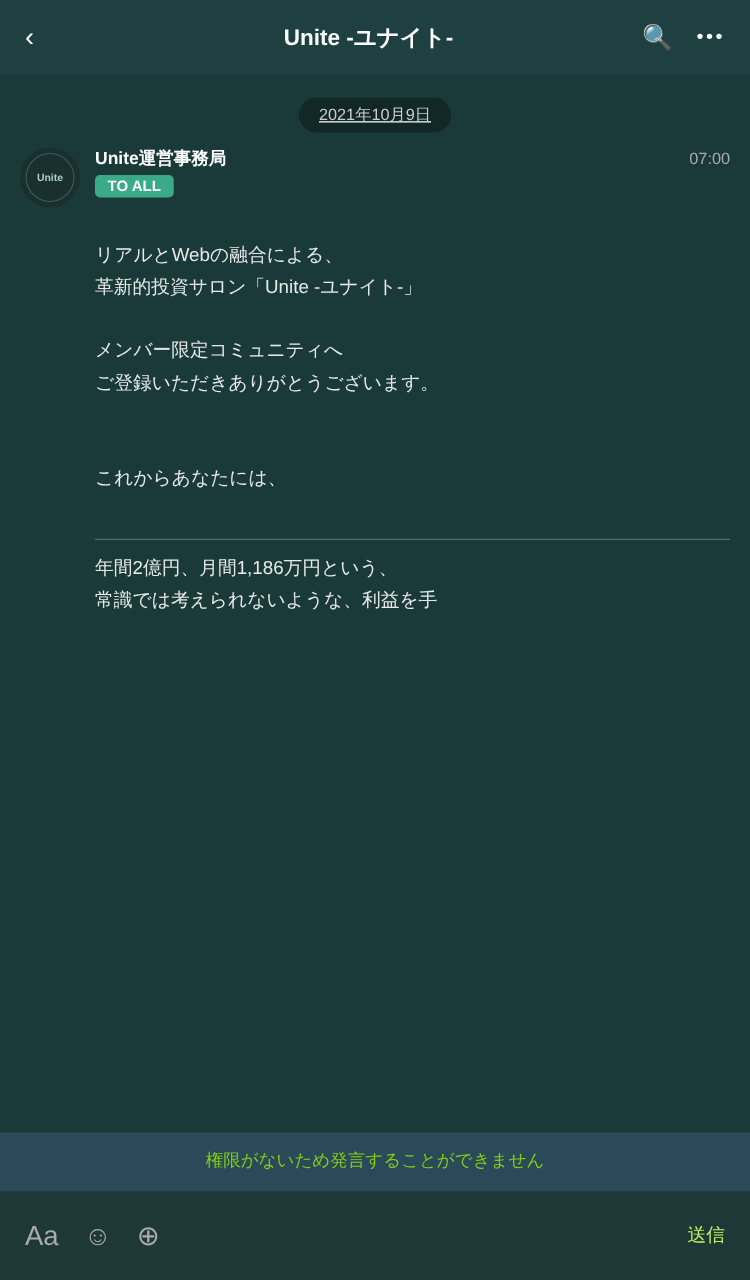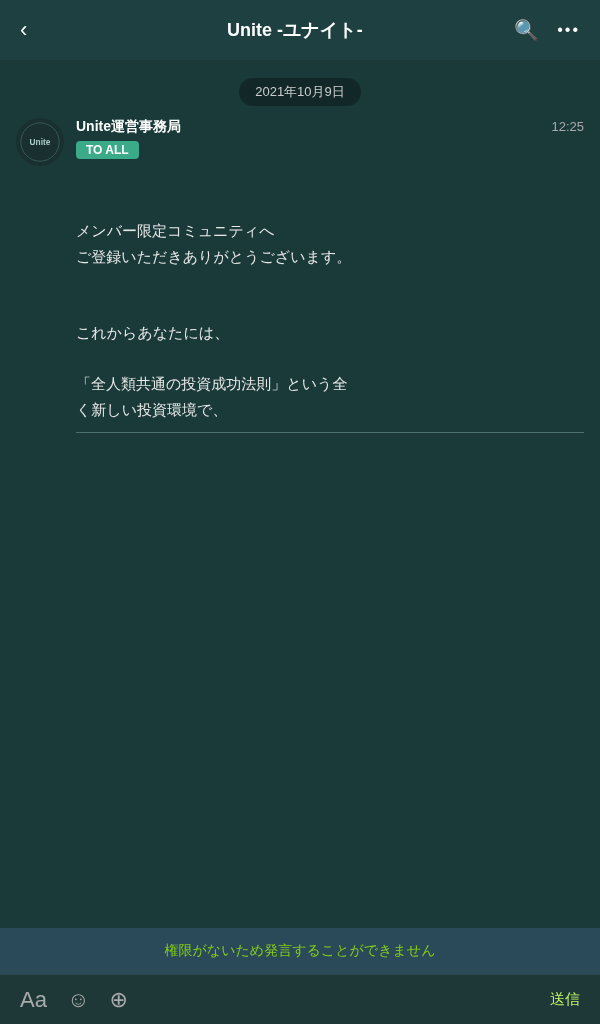--- a/index.html
+++ b/index.html
@@ -57,20 +57,21 @@
       font-size: 20px;
       cursor: pointer;
     }
 
     
     .date-badge-container {
       display: flex;
       justify-content: center;
       padding: 18px 0 12px 0;
       flex-shrink: 0;
+      text-decoration: underline;
     }
 
     .date-badge {
       background-color: rgba(0,0,0,0.3);
       color: #cccccc;
       font-size: 13px;
       padding: 5px 16px;
       border-radius: 20px;
     }
 
@@ -176,21 +177,21 @@
       flex-shrink: 0;
     }
 
     
     .bottom-toolbar {
       background-color: #1e3838;
       display: flex;
       align-items: center;
       padding: 10px 20px;
       gap: 20px;
-      height: 50px;
+      height: 72px;
       flex-shrink: 0;
       border-top: 1px solid #2a4a4a;
     }
 
     .toolbar-icon {
       color: #aaaaaa;
       font-size: 22px;
       cursor: pointer;
     }
 
@@ -228,34 +229,35 @@
           <circle cx="24" cy="24" r="24" fill="#1a3030"></circle>
           <text x="50%" y="52%" dominant-baseline="middle" text-anchor="middle" font-size="10" fill="#aacccc" font-weight="bold">Unite</text>
           <circle cx="24" cy="24" r="23" fill="none" stroke="#3a6060" stroke-width="1"></circle>
         </svg>
       </div>
     </div>
 
     <div class="message-body">
       <div class="message-meta">
         <span class="sender-name">Unite運営事務局</span>
-        <span class="message-time">12:25</span>
+        <span class="message-time">07:00</span>
       </div>
       <div>
         <span class="to-all-badge">TO ALL</span>
       </div>
       <div class="message-text">
         <br>
+        <p>リアルとWebの融合による、<br>革新的投資サロン「Unite -ユナイト-」</p>
         <br>
         <p>メンバー限定コミュニティへ<br>ご登録いただきありがとうございます。</p>
         <br><br>
         <p>これからあなたには、</p>
         <br>
-        <p>「全人類共通の投資成功法則」という全<br>く新しい投資環境で、</p>
         <hr class="divider-line">
+        <p>年間2億円、月間1,186万円という、<br>常識では考えられないような、利益を手</p>
       </div>
     </div>
   </div>
 </div>
 
 <div class="restricted-bar">
   <span>権限がないため発言することができません</span>
 </div>
 
 <div class="bottom-toolbar">

